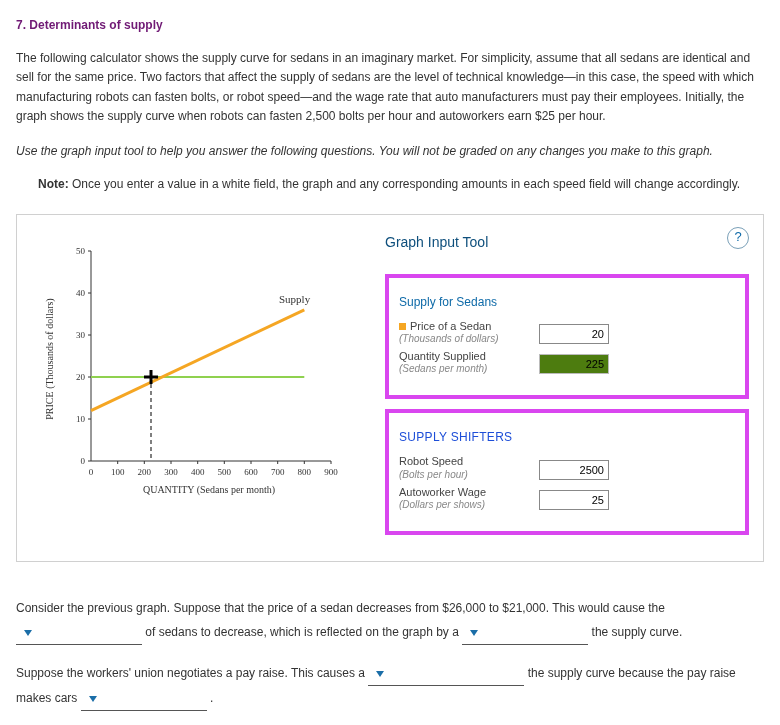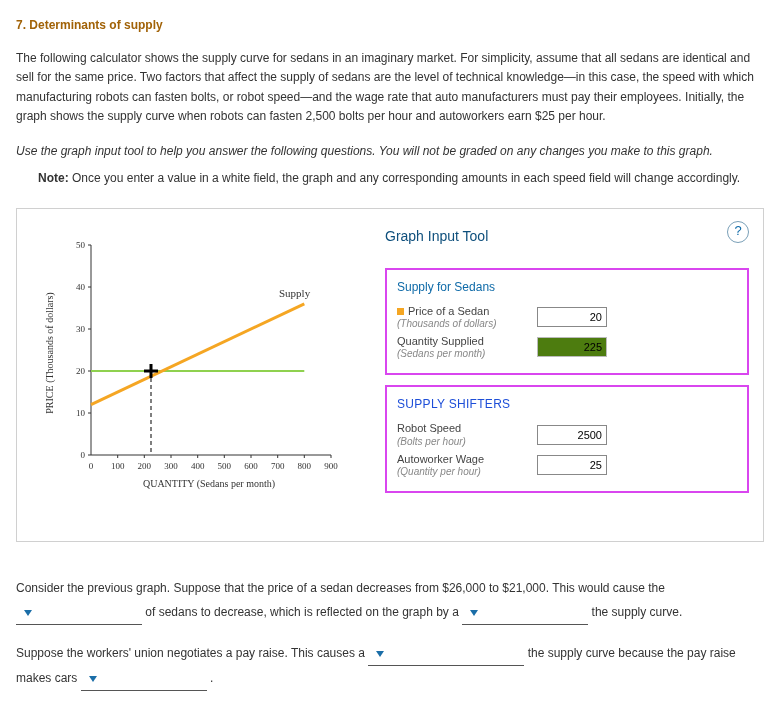--- a/index.html
+++ b/index.html
@@ -5,31 +5,31 @@
   body {
     font-family: Verdana, Geneva, sans-serif;
     font-size: 12px;
     color: #333;
     margin: 0;
     padding: 16px;
     width: 748px;
     line-height: 1.6;
   }
   .question-title {
-    color: #a16207;
+    color: #701a75;
     font-weight: bold;
     font-size: 12px;
     margin-bottom: 14px;
   }
   .paragraph {
     margin-bottom: 16px;
   }
   .instructions {
     font-style: italic;
-    margin-bottom: 8px;
+    margin-bottom: 14px;
   }
   .note {
     margin-bottom: 20px;
   }
   .note b {
     font-weight: bold;
     padding-left: 22px;
   }
   .widget-box {
     border: 1px solid #d0d0d0;
@@ -62,36 +62,36 @@
     height: 20px;
     border: 1px solid #7aa0b8;
     border-radius: 50%;
     color: #0e6aa8;
     font-size: 13px;
     text-align: center;
     line-height: 18px;
     cursor: pointer;
   }
   .tool-section {
-    border: 2px solid #d946ef;
-    padding: 8px 10px;
+    border: 4px solid #d946ef;
+    padding: 15px 10px;
     margin-bottom: 10px;
   }
   .tool-section-title {
     color: #0e6aa8;
     margin-bottom: 8px;
   }
   .shifters-title {
     color: #1d4ed8;
     letter-spacing: 0.3px;
     margin-bottom: 8px;
   }
   .field-row {
     display: flex;
-    align-items: center;
+    align-items: flex-end;
     margin-bottom: 6px;
   }
   .field-label {
     width: 140px;
     font-size: 11px;
     line-height: 1.1;
     color: #444;
   }
   .field-label .sub {
     color: #888;
@@ -252,21 +252,21 @@
         <div class="field-label">
           <span>Robot Speed</span><br>
           <span class="sub">(Bolts per hour)</span>
         </div>
         <input class="field-input" value="2500" style="">
       </div>
 
       <div class="field-row">
         <div class="field-label">
           <span>Autoworker Wage</span><br>
-          <span class="sub">(Quantity per hour)</span>
+          <span class="sub">(Dollars per shows)</span>
         </div>
         <input class="field-input" value="25" style="">
       </div>
     </div>
   </div>
 </div>
 
 <div class="bottom-text">
   <span>Consider the previous graph. Suppose that the price of a sedan decreases from $26,000 to $21,000. This would cause the </span>
   <span class="dropdown narrow"><span> </span><span class="caret"></span></span>

